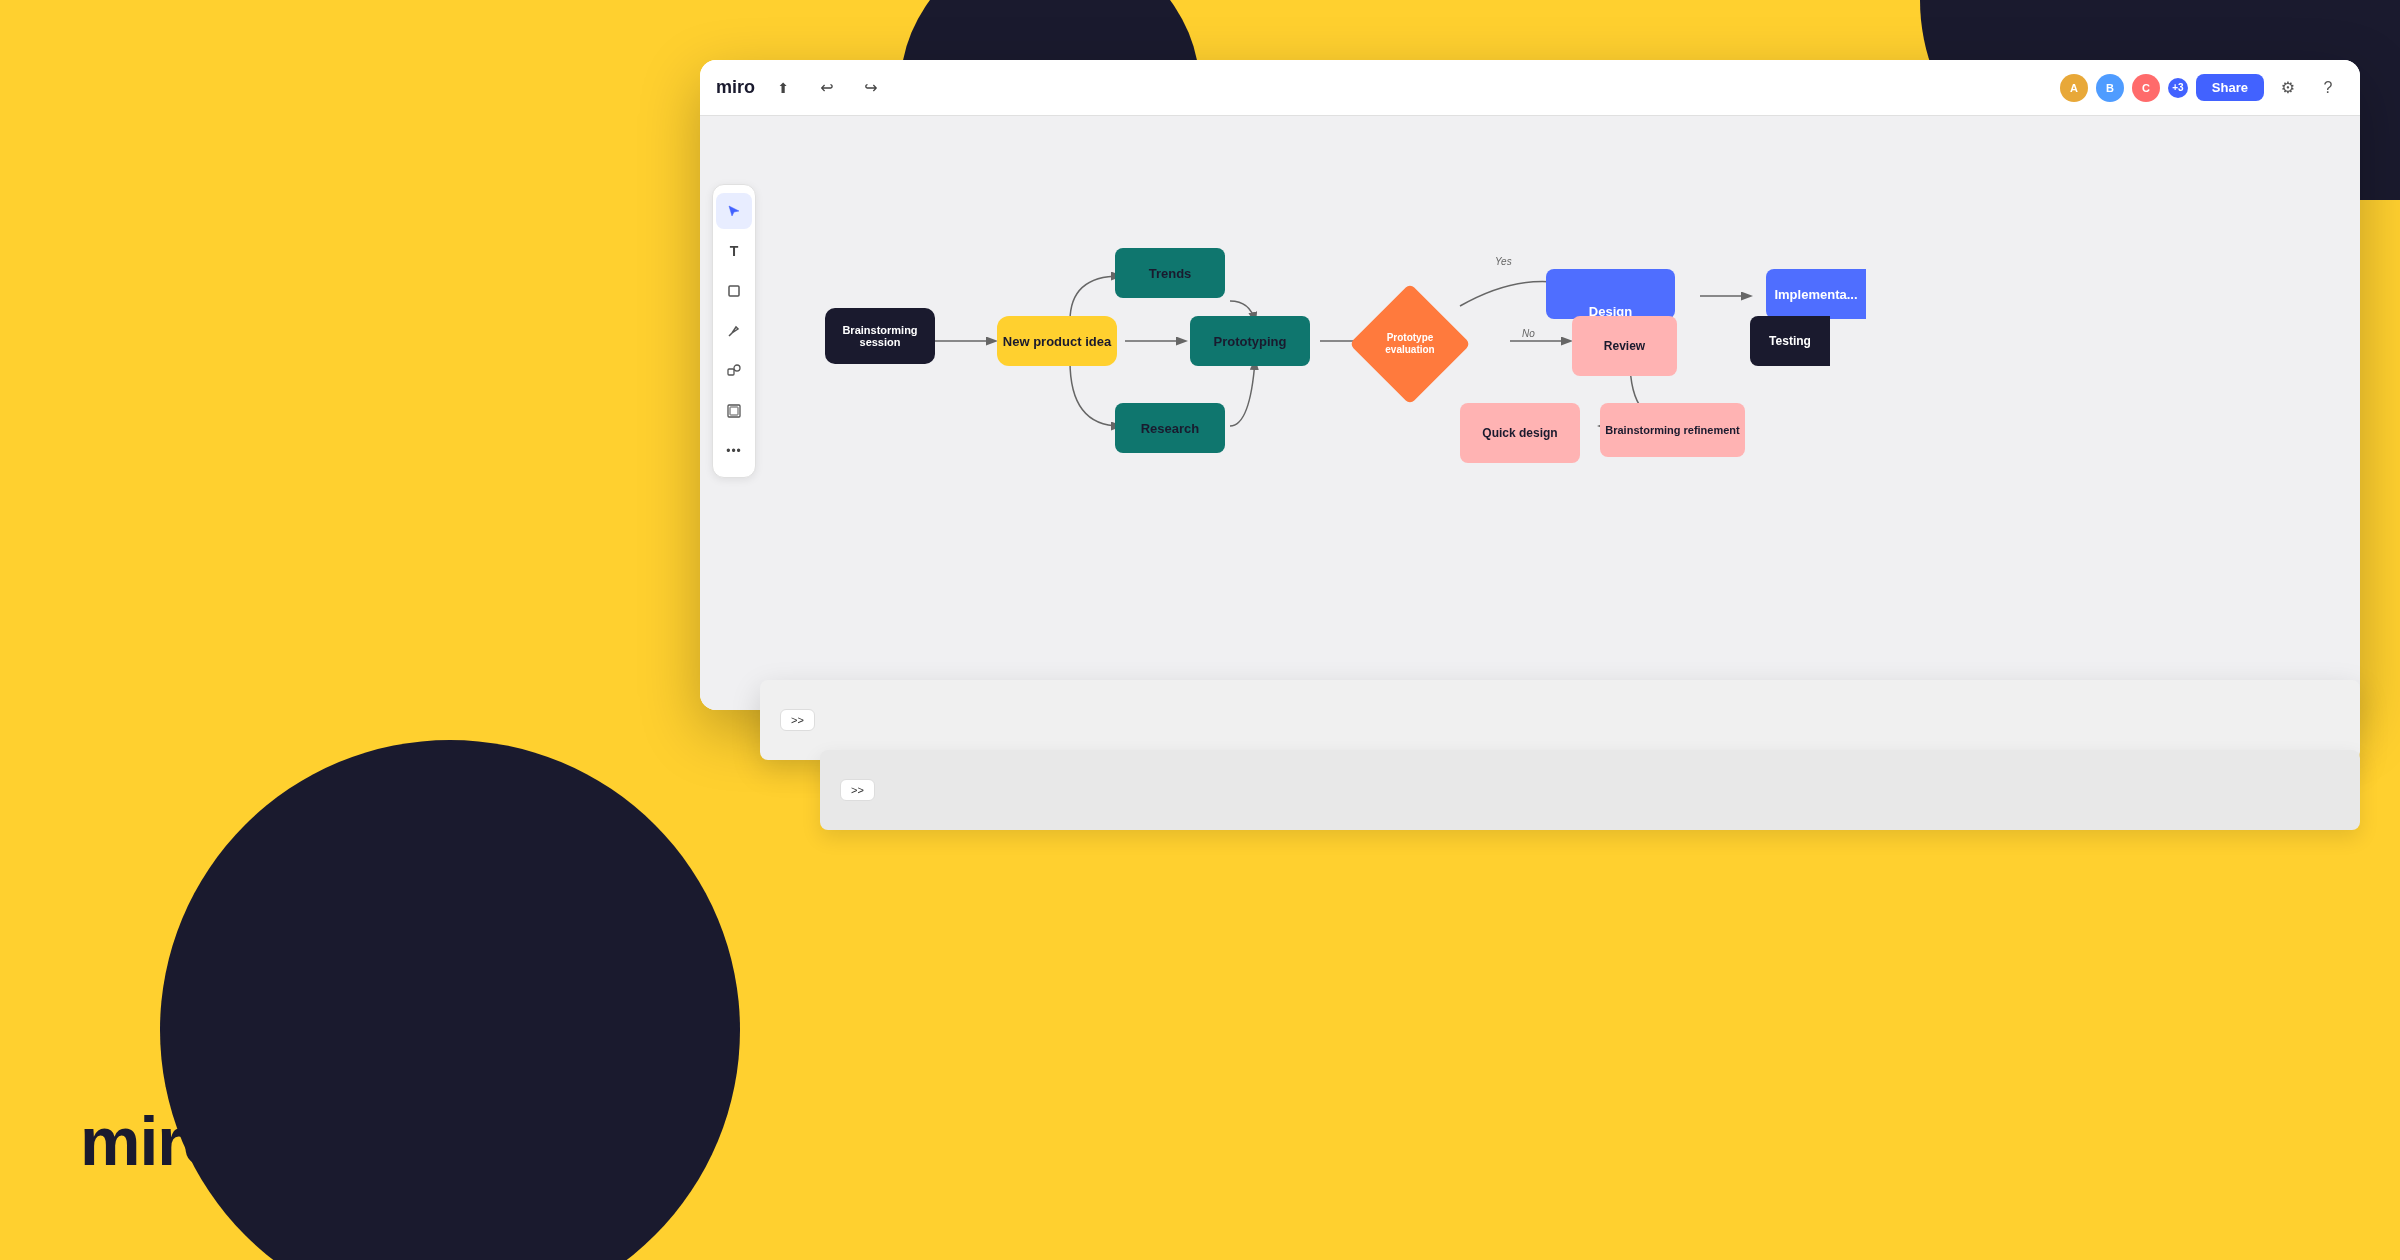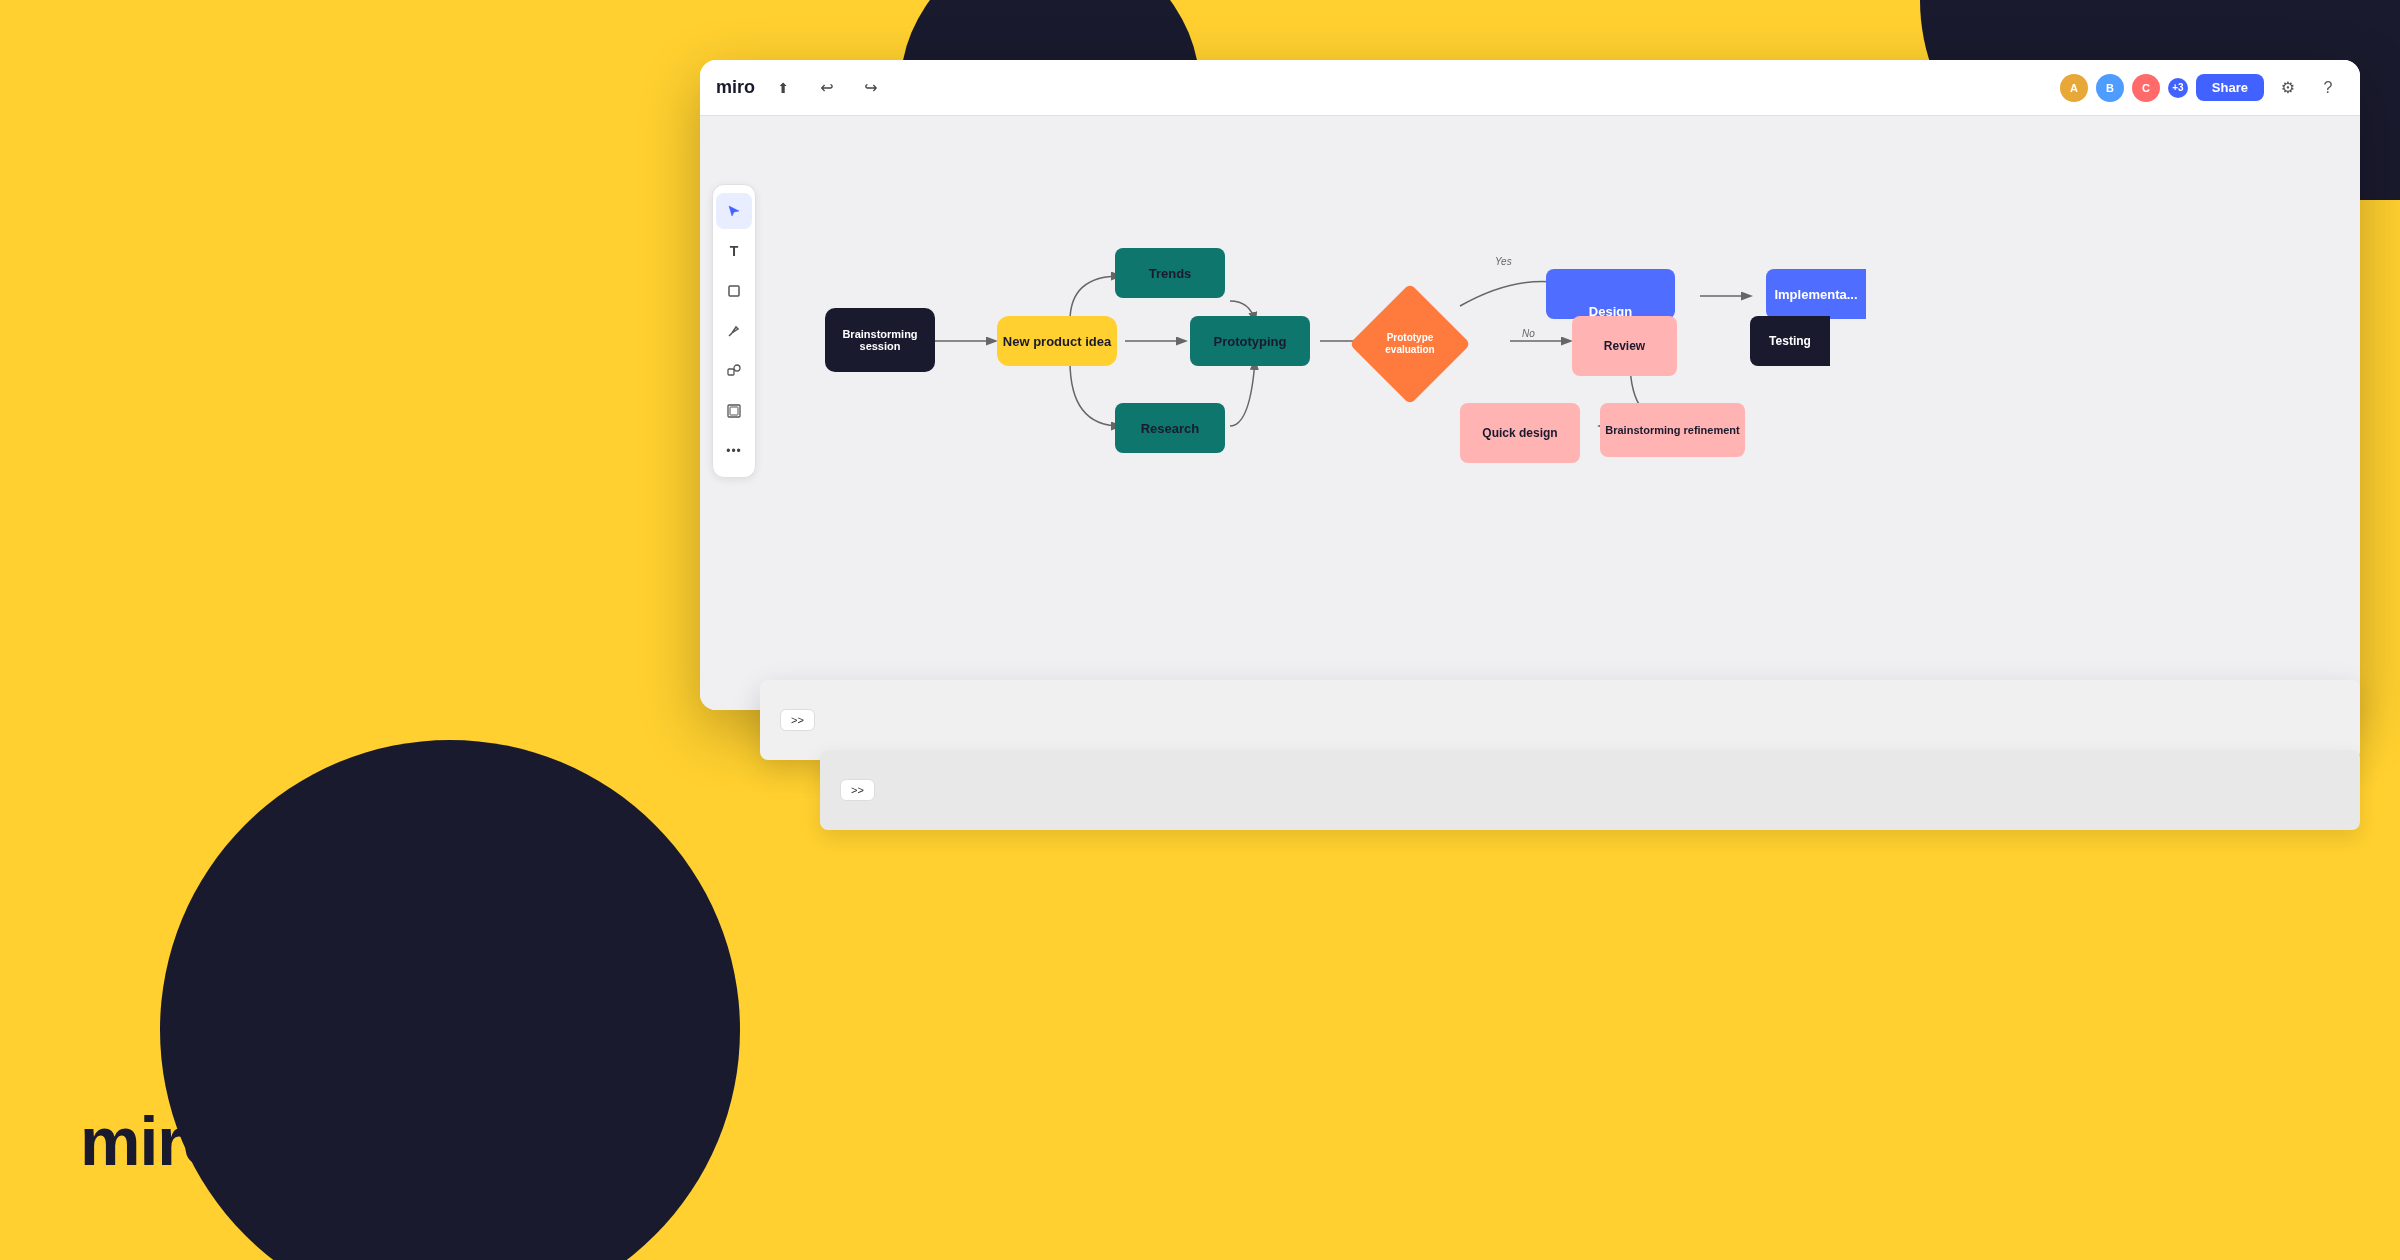--- a/index.html
+++ b/index.html
@@ -243,21 +243,21 @@
       font-size: 13px;
       font-weight: 600;
       cursor: pointer;
     }
 
     .node-dark {
       background: #1a1a2e;
       color: #fff;
       border-radius: 10px;
       width: 110px;
-      height: 64px;
+      height: 56px;
       font-size: 12px;
     }
 
     .node-yellow {
       background: #0f766e;
       color: #1a1a2e;
       border-radius: 8px;
       width: 110px;
       height: 50px;
       font-size: 13px;

